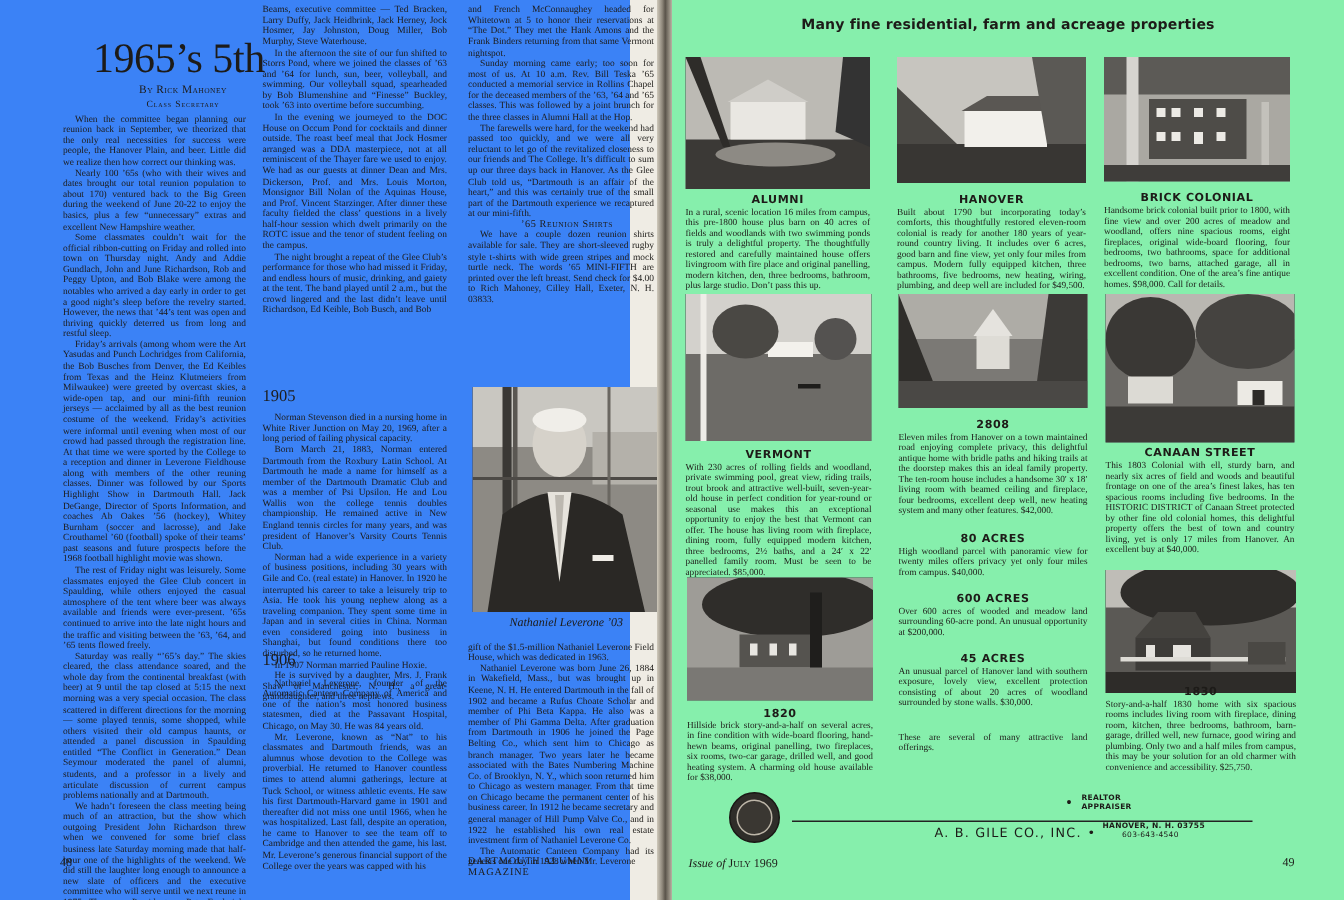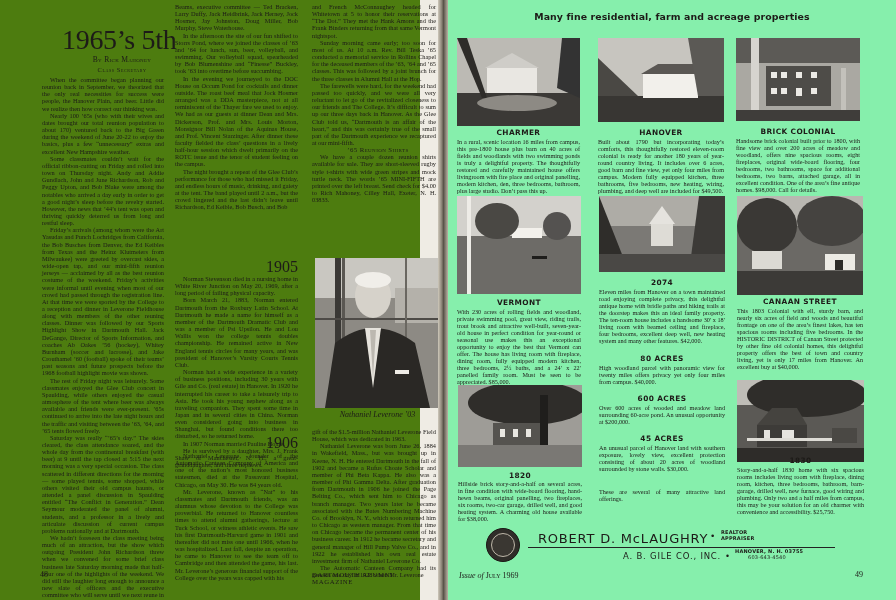--- a/index.html
+++ b/index.html
@@ -1,27 +1,27 @@
 <!DOCTYPE html>
 <html><head>
 <meta charset="utf-8">
 <style>
   html,body{margin:0;padding:0;}
   body{width:896px;height:600px;overflow:hidden;background:#efece4;font-family:"Liberation Serif",serif;color:#1d1b18;position:relative;}
   .page{position:absolute;top:0;height:600px;}
-  .left{left:0;width:420px;background:#4d7c0f;}
+  .left{left:0;width:420px;background:#3b82f6;}
   .gutter{position:absolute;left:438px;top:0;width:10px;height:600px;background:linear-gradient(90deg,#cfc9bb 0%,#8e877a 35%,#5a544a 55%,#b9b2a3 100%);}
   .right{left:448px;width:477px;background:#86efac;}
   .col{position:absolute;font-size:6.3px;line-height:7.15px;text-align:justify;hyphens:auto;}
   .col p{margin:0;text-indent:8px;}
   .title{position:absolute;left:62px;top:24px;font-size:28px;font-family:"Liberation Serif",serif;letter-spacing:-0.3px;}
   .byline{position:absolute;left:62px;top:55px;width:120px;text-align:center;font-size:7.6px;font-variant:small-caps;letter-spacing:0.3px;}
   .byline2{position:absolute;left:62px;top:66px;width:120px;text-align:center;font-size:6.4px;font-variant:small-caps;letter-spacing:0.6px;}
   .memoriam{position:absolute;left:15px;top:233px;width:405px;text-align:center;font-size:34px;font-weight:bold;font-family:"Liberation Serif",serif;letter-spacing:0.5px;}
-  .yr{position:absolute;font-size:16px;text-align:right;}
+  .yr{position:absolute;font-size:11px;text-align:left;}
   .subhead{text-align:center;font-variant:small-caps;font-size:6.8px;letter-spacing:0.4px;margin:6px 0 4px 0;text-indent:0;}
   .photo{position:absolute;background:#444;overflow:hidden;}
   .photo svg{display:block;width:100%;height:100%;}
   .caption{position:absolute;font-style:italic;font-size:8px;text-align:center;}
   .footer-num{position:absolute;font-size:8px;}
   .footer-mag{position:absolute;font-size:6.8px;letter-spacing:0.6px;}
   .r-head{position:absolute;left:0;top:11px;width:448px;text-align:center;font-family:"DejaVu Sans",sans-serif;font-weight:bold;font-size:9.4px;letter-spacing:0.1px;}
   .prop-title{position:absolute;font-family:"DejaVu Sans",sans-serif;font-weight:bold;font-size:7.4px;text-align:center;letter-spacing:0.4px;}
   .prop-text{position:absolute;font-size:6.2px;line-height:7px;text-align:justify;}
   .ad-name{position:absolute;font-family:"DejaVu Sans",sans-serif;font-size:13px;letter-spacing:0.8px;}
@@ -149,21 +149,21 @@
       <rect x="35" y="50" width="6" height="6" fill="#eceae5"></rect>
       <rect x="45" y="50" width="6" height="6" fill="#eceae5"></rect>
       <rect x="60" y="50" width="6" height="8" fill="#eceae5"></rect>
       <rect x="75" y="50" width="6" height="6" fill="#eceae5"></rect>
       <rect x="15" y="0" width="8" height="83" fill="#d6d4cf"></rect>
       <rect x="105" y="30" width="5" height="45" fill="#c3c1bb"></rect>
       <rect y="72" width="124" height="11" fill="#3f3d3a"></rect>
     </svg>
   </div>
 
-  <div class="prop-title" style="left:9px;top:128px;width:123px;">CHARMER</div>
+  <div class="prop-title" style="left:9px;top:128px;width:123px;">ALUMNI</div>
   <div class="prop-text" style="left:9px;top:138px;width:123px;">In a rural, scenic location 16 miles from campus, this pre-1800 house plus barn on 40 acres of fields and woodlands with two swimming ponds is truly a delightful property. The thoughtfully restored and carefully maintained house offers livingroom with fire place and original panelling, modern kitchen, den, three bedrooms, bathroom, plus large studio. Don’t pass this up.</div>
 
   <div class="prop-title" style="left:150px;top:128px;width:126px;">HANOVER</div>
   <div class="prop-text" style="left:150px;top:138px;width:126px;">Built about 1790 but incorporating today’s comforts, this thoughtfully restored eleven-room colonial is ready for another 180 years of year-round country living. It includes over 6 acres, good barn and fine view, yet only four miles from campus. Modern fully equipped kitchen, three bathrooms, five bedrooms, new heating, wiring, plumbing, and deep well are included for $49,500.</div>
 
   <div class="prop-title" style="left:288px;top:127px;width:124px;">BRICK COLONIAL</div>
   <div class="prop-text" style="left:288px;top:137px;width:124px;">Handsome brick colonial built prior to 1800, with fine view and over 200 acres of meadow and woodland, offers nine spacious rooms, eight fireplaces, original wide-board flooring, four bedrooms, two bathrooms, space for additional bedrooms, two barns, attached garage, all in excellent condition. One of the area’s fine antique homes. $98,000. Call for details.</div>
 
   <div class="photo" style="left:9px;top:196px;width:124px;height:98px;">
     <svg viewBox="0 0 124 98" preserveAspectRatio="none">
@@ -196,21 +196,21 @@
       <rect x="15" y="55" width="30" height="18" fill="#dcdad4"></rect>
       <rect x="88" y="58" width="30" height="16" fill="#eceae4"></rect>
       <rect x="98" y="64" width="8" height="10" fill="#2d2b28"></rect>
       <rect y="75" width="126" height="24" fill="#3c3a37"></rect>
     </svg>
   </div>
 
   <div class="prop-title" style="left:9px;top:298px;width:124px;">VERMONT</div>
   <div class="prop-text" style="left:9px;top:308px;width:124px;">With 230 acres of rolling fields and woodland, private swimming pool, great view, riding trails, trout brook and attractive well-built, seven-year-old house in perfect condition for year-round or seasonal use makes this an exceptional opportunity to enjoy the best that Vermont can offer. The house has living room with fireplace, dining room, fully equipped modern kitchen, three bedrooms, 2½ baths, and a 24′ x 22′ panelled family room. Must be seen to be appreciated. $85,000.</div>
 
-  <div class="prop-title" style="left:151px;top:278px;width:126px;">2074</div>
+  <div class="prop-title" style="left:151px;top:278px;width:126px;">2808</div>
   <div class="prop-text" style="left:151px;top:288px;width:126px;">Eleven miles from Hanover on a town maintained road enjoying complete privacy, this delightful antique home with bridle paths and hiking trails at the doorstep makes this an ideal family property. The ten-room house includes a handsome 30′ x 18′ living room with beamed ceiling and fireplace, four bedrooms, excellent deep well, new heating system and many other features. $42,000.</div>
 
   <div class="prop-title" style="left:289px;top:297px;width:126px;">CANAAN STREET</div>
   <div class="prop-text" style="left:289px;top:307px;width:126px;">This 1803 Colonial with ell, sturdy barn, and nearly six acres of field and woods and beautiful frontage on one of the area’s finest lakes, has ten spacious rooms including five bedrooms. In the HISTORIC DISTRICT of Canaan Street protected by other fine old colonial homes, this delightful property offers the best of town and country living, yet is only 17 miles from Hanover. An excellent buy at $40,000.</div>
 
   <div class="prop-title" style="left:151px;top:354px;width:126px;">80 ACRES</div>
   <div class="prop-text" style="left:151px;top:364px;width:126px;">High woodland parcel with panoramic view for twenty miles offers privacy yet only four miles from campus. $40,000.</div>
 
   <div class="prop-title" style="left:151px;top:394px;width:126px;">600 ACRES</div>
   <div class="prop-text" style="left:151px;top:404px;width:126px;">Over 600 acres of wooded and meadow land surrounding 60-acre pond. An unusual opportunity at $200,000.</div>
@@ -249,21 +249,20 @@
 
   <div class="prop-title" style="left:10px;top:471px;width:124px;">1820</div>
   <div class="prop-text" style="left:10px;top:480px;width:124px;">Hillside brick story-and-a-half on several acres, in fine condition with wide-board flooring, hand-hewn beams, original panelling, two fireplaces, six rooms, two-car garage, drilled well, and good heating system. A charming old house available for $38,000.</div>
 
   <div class="prop-title" style="left:289px;top:456px;width:127px;">1830</div>
   <div class="prop-text" style="left:289px;top:466px;width:127px;">Story-and-a-half 1830 home with six spacious rooms includes living room with fireplace, dining room, kitchen, three bedrooms, bathroom, barn-garage, drilled well, new furnace, good wiring and plumbing. Only two and a half miles from campus, this may be your solution for an old charmer with convenience and accessibility. $25,750.</div>
 
   <div class="seal" style="left:38px;top:528px;width:32px;height:32px;">
     <div class="seal-inner"></div>
   </div>
-  <div class="ad-name" style="left:90px;top:531px;">ROBERT D. McLAUGHRY</div>
   <div class="ad-name" style="left:262px;top:531px;font-size:9px;">•</div>
   <div class="ad-small" style="left:273px;top:530px;">REALTOR</div>
   <div class="ad-small" style="left:273px;top:536px;">APPRAISER</div>
   <div class="ad-rule" style="left:80px;top:547px;width:307px;"></div>
   <div class="ad-co" style="left:175px;top:551px;">A. B. GILE CO., INC.</div>
   <div class="ad-co" style="left:277px;top:551px;">•</div>
   <div class="ad-small" style="left:287px;top:549px;">HANOVER, N. H. 03755</div>
   <div class="ad-small" style="left:300px;top:555px;font-weight:normal;">603-643-4540</div>
 
   <div class="issue" style="left:11px;top:571px;">

